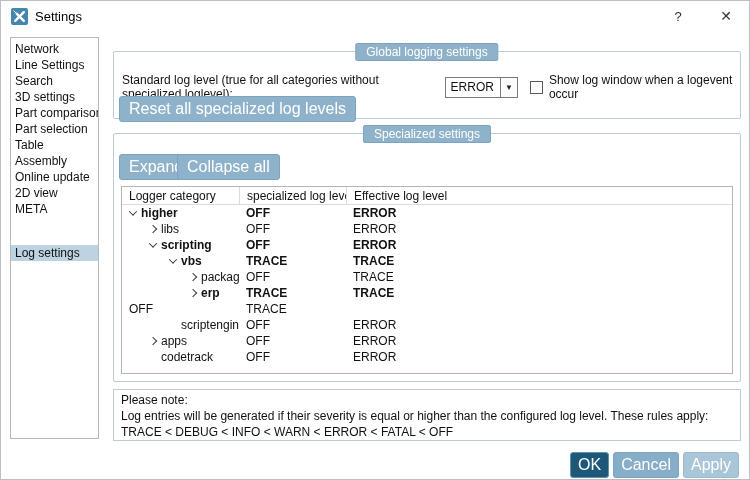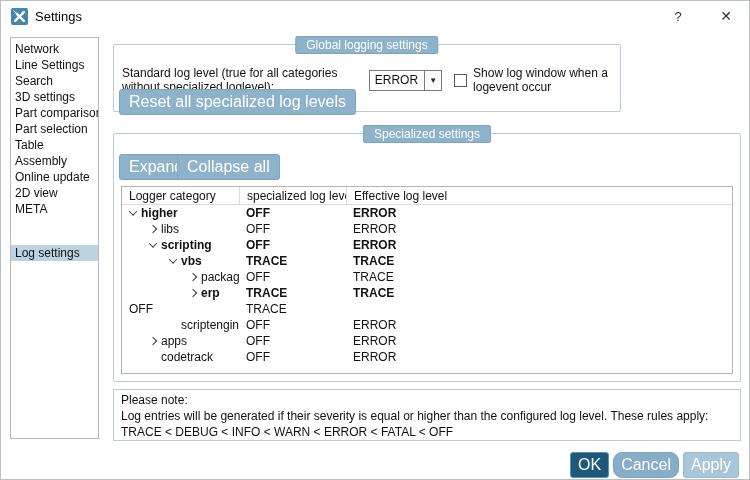--- a/index.html
+++ b/index.html
@@ -27,21 +27,21 @@
   .side-item{height:16px; line-height:16px; padding-left:4px; white-space:nowrap; cursor:default;}
   .side-item.selected{background:var(--sel);margin-top:28px;}
 
   
   .groupbox{position:absolute; border:1px solid #bccbd6; border-radius:2px; background:#fff;}
   .groupbox-title{
     position:absolute; top:-9px; left:50%; transform:translateX(-50%);
     background:var(--accent); border:1px solid var(--accent-border); border-radius:2px;
     color:#fff; padding:1px 10px; white-space:nowrap; font-size:12px;
   }
-  #global-group{left:112px; top:43px; width:508px; height:68px;}
+  #global-group{left:112px; top:50px; width:628px; height:68px;}
   #spec-group{left:112px; top:132px; width:628px; height:249px;}
 
   .btn{
     display:inline-block; background:var(--accent); border:1px solid var(--accent-border);
     border-radius:3px; color:#fff; padding:3px 9px; font-size:16px; cursor:default; white-space:nowrap;
   }
 
   
   .global-row{position:absolute; left:8px; top:21px; right:6px; display:flex; align-items:center;}
   .combo{display:flex; align-items:stretch; border:1px solid #7a7a7a; height:21px; margin-left:5px; background:#fff;}
@@ -69,21 +69,21 @@
   .chev.down{transform:rotate(45deg) translate(-1px,-1px);}
   .chev.right{transform:rotate(-45deg);}
 
   
   .notebox{position:absolute; left:112px; top:388px; width:628px; height:52px; border:1px solid #bccbd6; padding:2px 7px; line-height:16px;}
 
   
   .footer{position:absolute; right:10px; top:451px; display:flex; gap:4px;}
   .footer .btn{padding:3px 7px;}
   .btn.ok{background:var(--ok-bg); border:1px solid #5c93b5;}
-  .btn.cancel{background:#87aec9; border-color:#7ca3bf;border-radius:9px;}
+  .btn.cancel{background:#87aec9; border-color:#7ca3bf;}
   .btn.apply{background:#a9c6d9; border-color:#9bbccf;}
 </style>
 </head>
 <body>
 
 <div class="window">
 
   <div class="titlebar">
     <svg class="app-icon" viewBox="0 0 17 17">
       <rect x="0" y="0" width="17" height="17" rx="2" fill="#4586ad"></rect>

